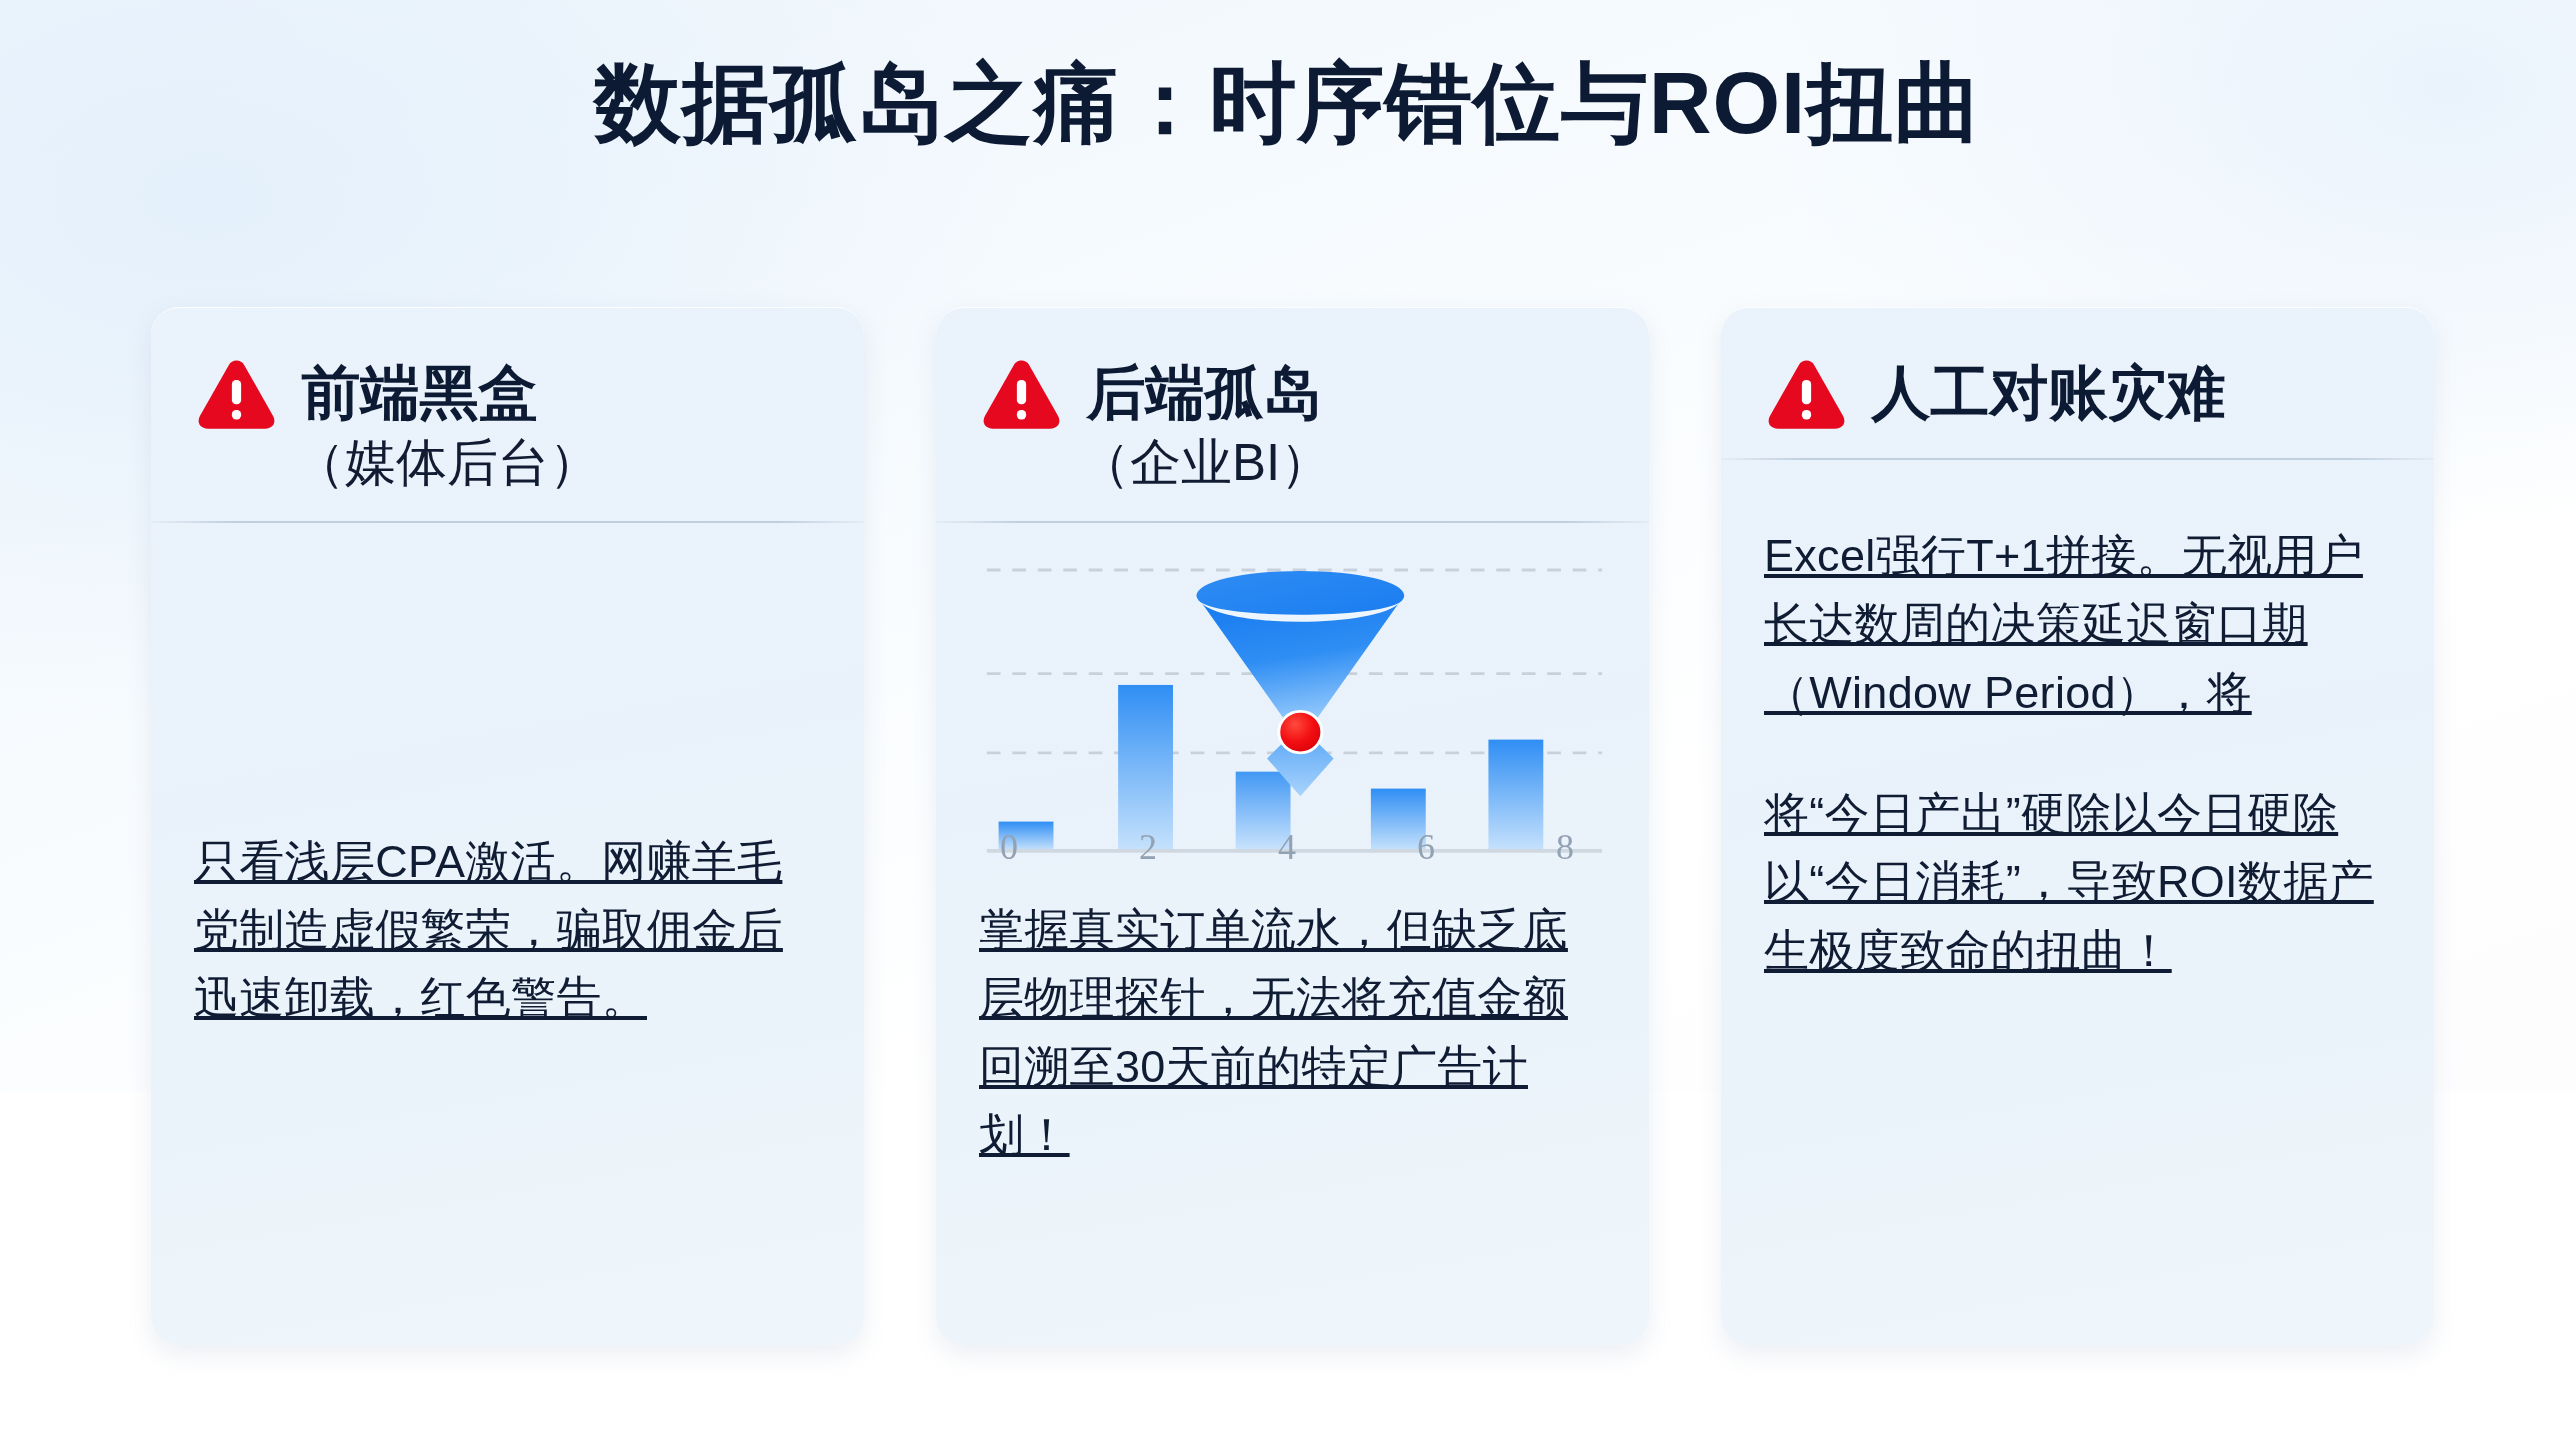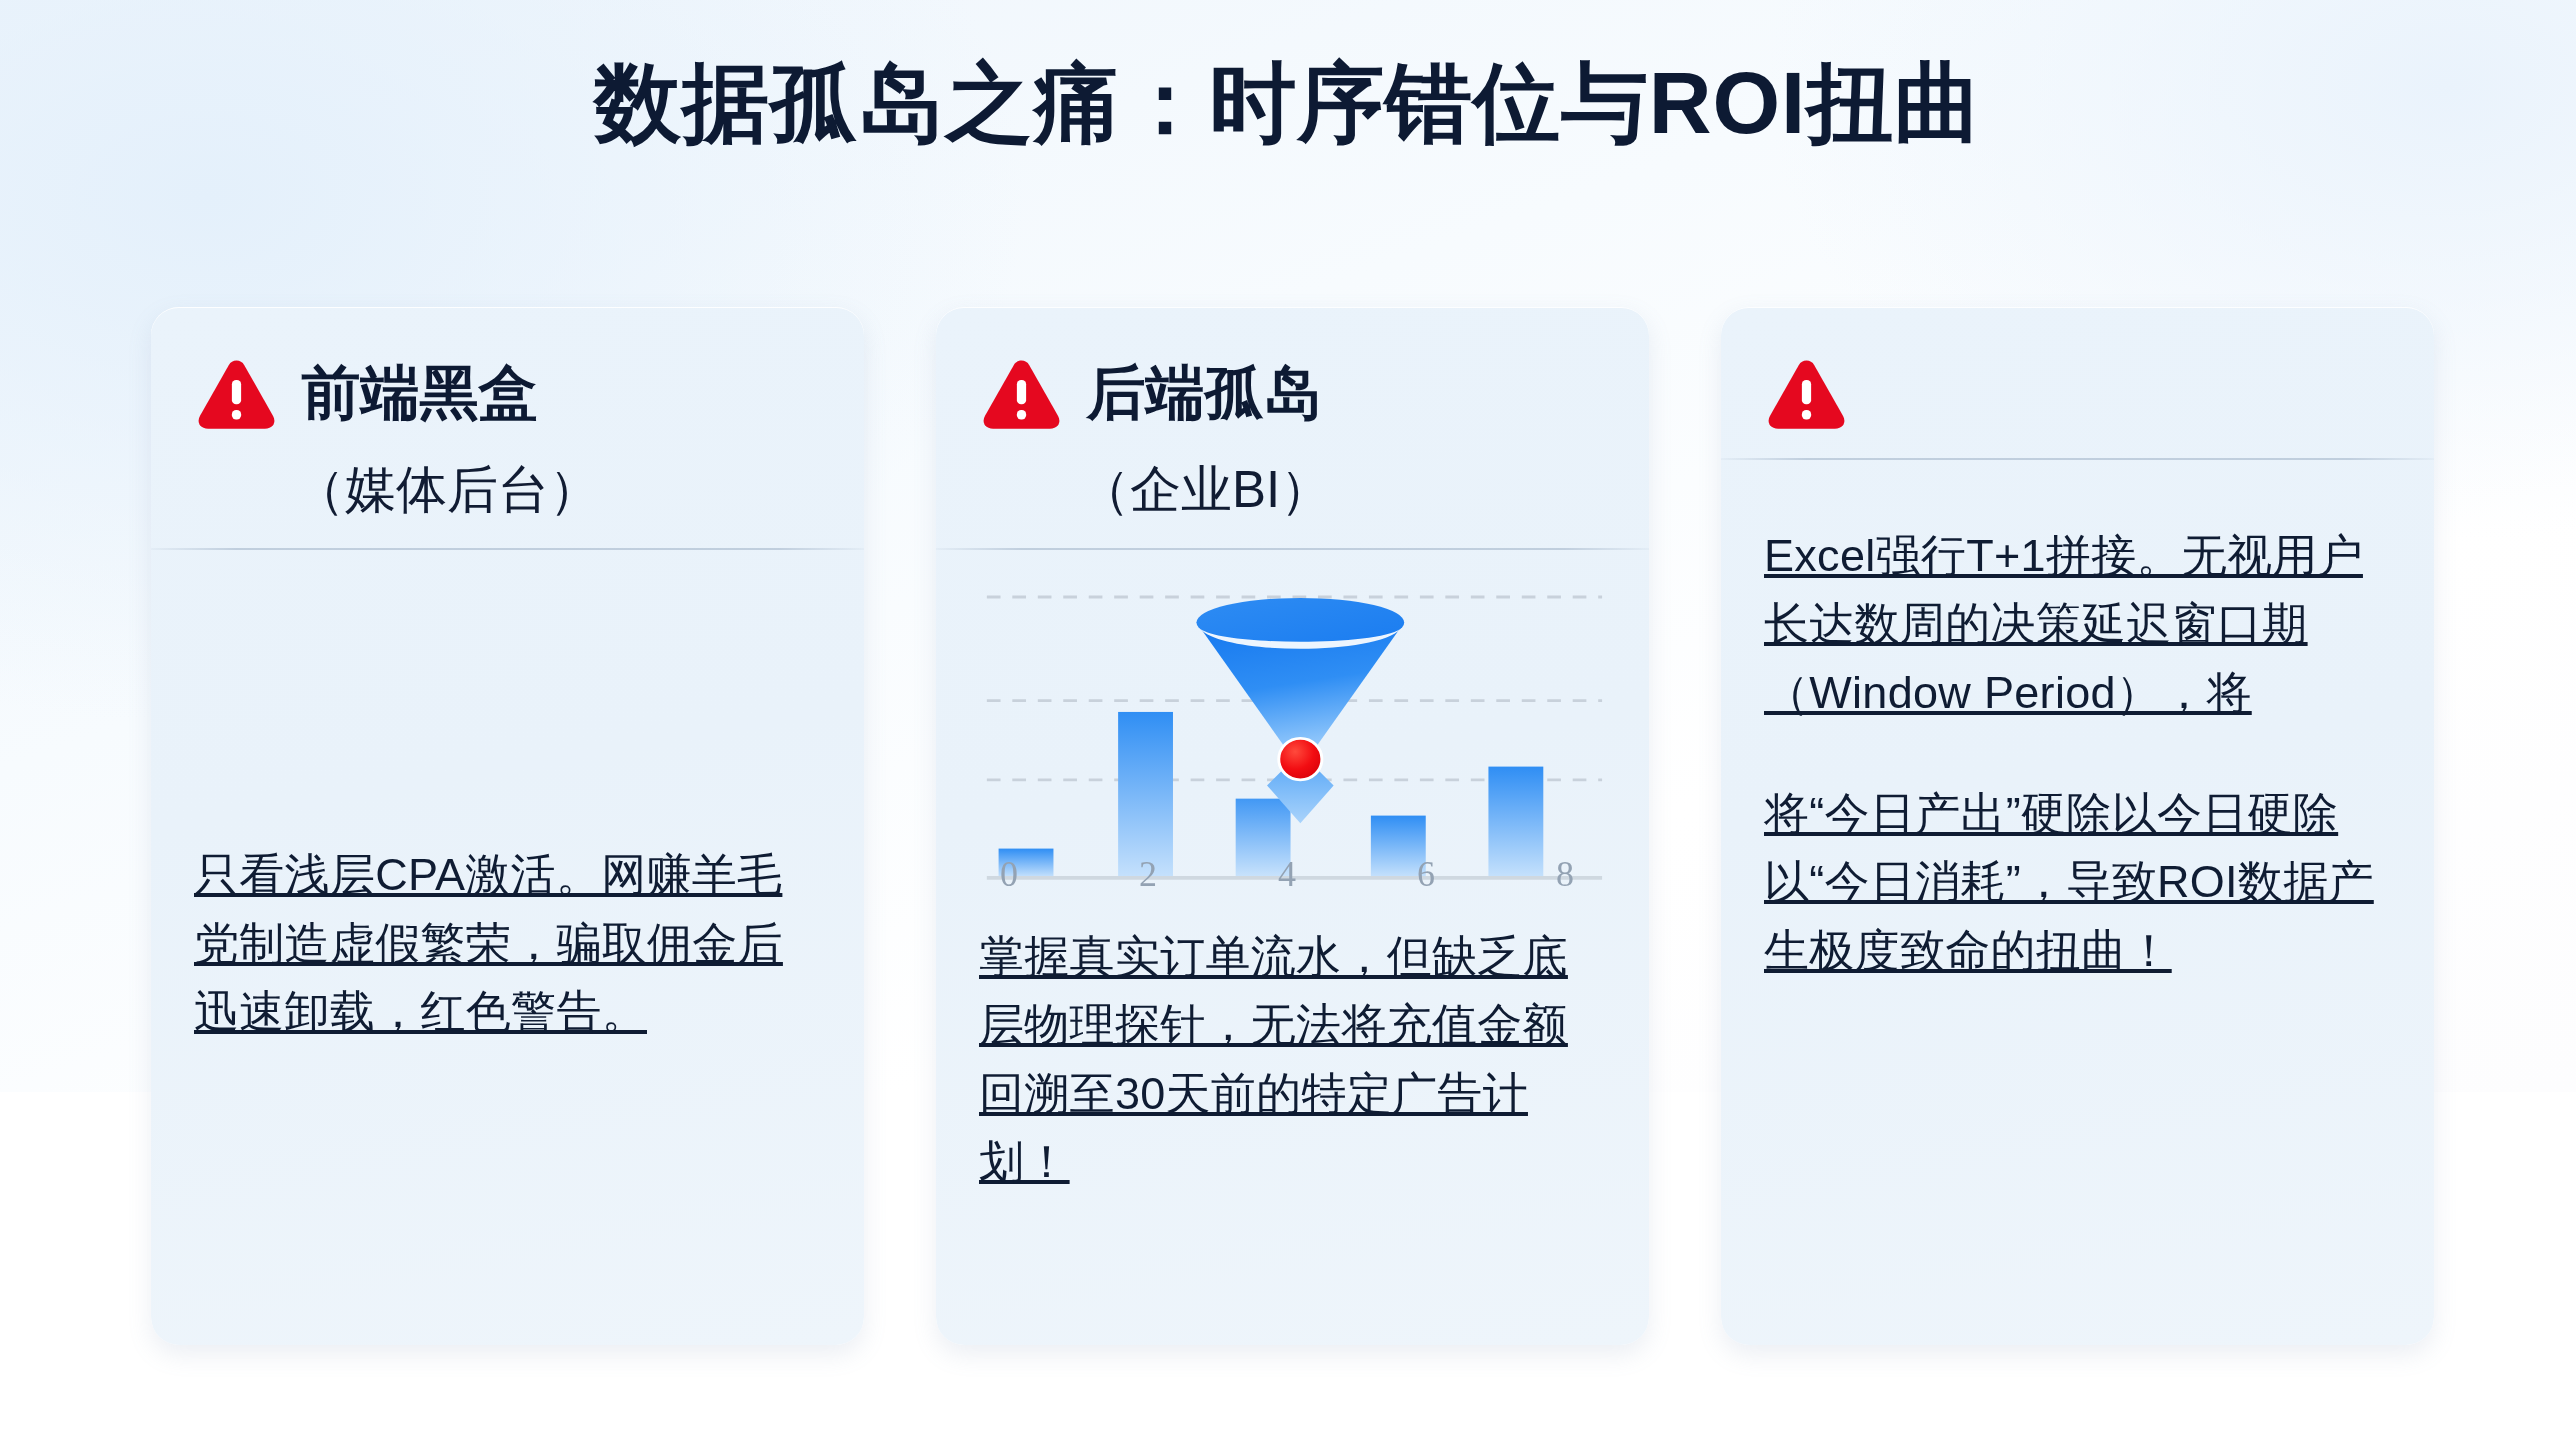--- a/index.html
+++ b/index.html
@@ -78,21 +78,21 @@
     display: block;
   }
   .card-title {
     font-size: 59px;
     font-weight: 700;
     color: #0d1a33;
     line-height: 1.1;
     white-space: nowrap;
   }
   .card-subtitle {
-    margin-top: 31px;
+    margin-top: 4px;
     padding-left: 98px;
     font-size: 51px;
     font-weight: 400;
     color: #111c33;
     line-height: 1.15;
     white-space: nowrap;
   }
   .divider {
     height: 1.9px;
     margin: 0;
@@ -261,20 +261,21 @@
     </div>
 
     <div class="card">
       <div class="card-header">
         <div class="header-row">
           <svg class="warn-icon" viewBox="0 0 100 90">
             <path d="M50 5 C54 5 57.5 7 59.6 10.6 L95 73 C97.3 77.2 97.4 81.5 95 84.8 C92.8 87.8 89.2 89 85 89 L15 89 C10.8 89 7.2 87.8 5 84.8 C2.6 81.5 2.7 77.2 5 73 L40.4 10.6 C42.5 7 46 5 50 5 Z" fill="#e5081f"></path>
             <rect x="44.3" y="29" width="11.4" height="30" rx="5.2" fill="#ffffff"></rect>
             <rect x="44.3" y="66" width="11.4" height="11.6" rx="5.2" fill="#ffffff"></rect>
           </svg>
+          <div class="card-title">人工对账灾难</div>
         </div>
       </div>
       <div class="divider"></div>
       <div class="card-body top-align">
         <div class="body-text">Excel强行T+1拼接。无视用户长达数周的决策延迟窗口期（Window Period），将</div>
         <div class="body-text">将“今日产出”硬除以今日硬除以“今日消耗”，导致ROI数据产生极度致命的扭曲！</div>
       </div>
     </div>
 
   </div>

